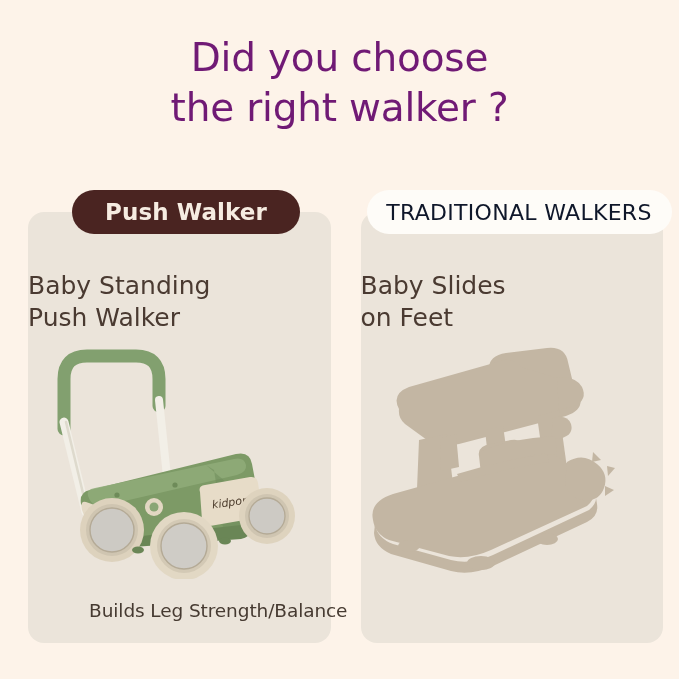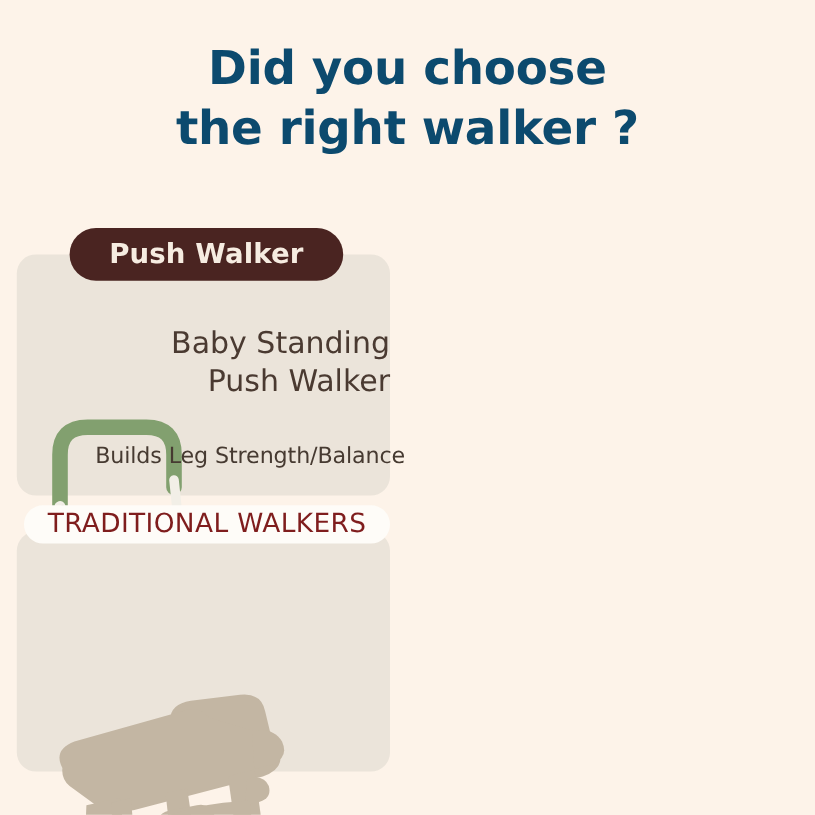--- a/index.html
+++ b/index.html
@@ -24,39 +24,38 @@
     background: #fdf3e9;
   }
 
   
   .headline {
     position: absolute;
     top: 33px;
     left: 0;
     width: 679px;
     text-align: center;
-    color: #0c4a6e;
-    font-weight: bold;
+    color: #701a75;
+    font-weight: normal;
     font-size: 39px;
     line-height: 50px;
     letter-spacing: -0.2px;
   }
   .headline .l1 { display: block; }
   .headline .l2 { display: block; }
 
   
   .cards {
     position: absolute;
     top: 212px;
-    left: 14px;
+    left: 28px;
     width: 635px;
     height: 431px;
     display: flex;
     gap: 30px;
-    flex-direction: column;
   }
 
   .card {
     position: relative;
     width: 311px;
     height: 431px;
     background: #ebe4da;
     border-radius: 16px;
   }
 
@@ -78,35 +77,35 @@
     background: #4a2421;
     color: #f6ece1;
     font-size: 23px;
     font-weight: bold;
     letter-spacing: 0.1px;
   }
   .badge-trad {
     left: 6px;
     top: -22px;
     width: 305px;
-    height: 32px;
+    height: 44px;
     background: #fefcf8;
-    color: #7f1d1d;
+    color: #0f172a;
     font-size: 22px;
     font-weight: normal;
     letter-spacing: 0.3px;
   }
 
   
   .card-title {
     position: absolute;
     top: 58px;
     left: 0;
     width: 100%;
-    text-align: right;
+    text-align: left;
     color: #4a3a31;
     font-size: 25px;
     line-height: 32px;
   }
   .card-title .t2 { display: block; }
 
   
   .card-caption {
     position: absolute;
     bottom: 22px;
@@ -205,20 +204,24 @@
 
       <div class="card-caption">Builds Leg Strength/Balance</div>
     </div>
 
     <div class="card">
 
       <div class="badge badge-trad">
         <span>TRADITIONAL WALKERS</span>
       </div>
 
+      <div class="card-title">
+        <span class="t1">Baby Slides</span>
+        <span class="t2">on Feet</span>
+      </div>
 
       <div class="illus">
         <svg viewBox="0 0 311 245" xmlns="http://www.w3.org/2000/svg">
           <g fill="#c3b6a3">
 
             <path d="M128 38 Q126 22 145 19 L186 14 Q204 12 207 28 L213 53 Q216 68 198 71 L155 77 Q137 79 134 64 Z"></path>
 
             <path d="M38 75 Q30 60 48 53 L140 27 Q152 23 160 33 L196 44 Q214 48 219 62 Q223 76 205 82 L98 110 Q78 115 66 106 L44 90 Q37 84 38 75 Z"></path>
 
             <path d="M196 44 Q214 41 221 53 Q227 66 213 72 L198 76 Z"></path>

